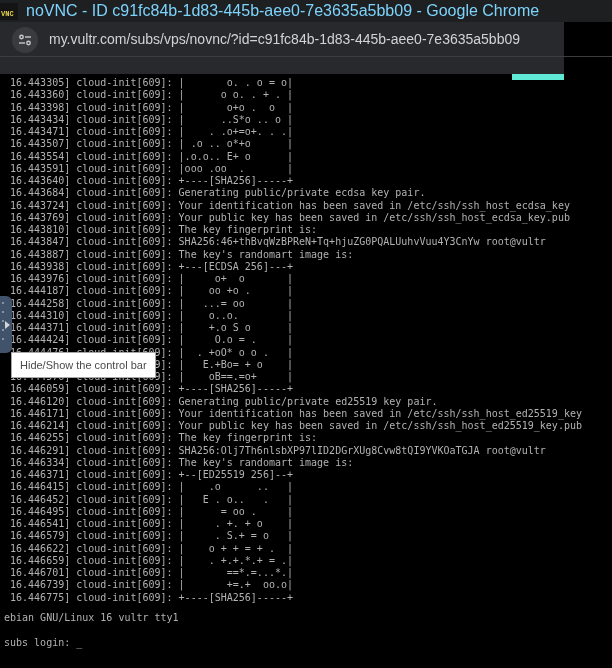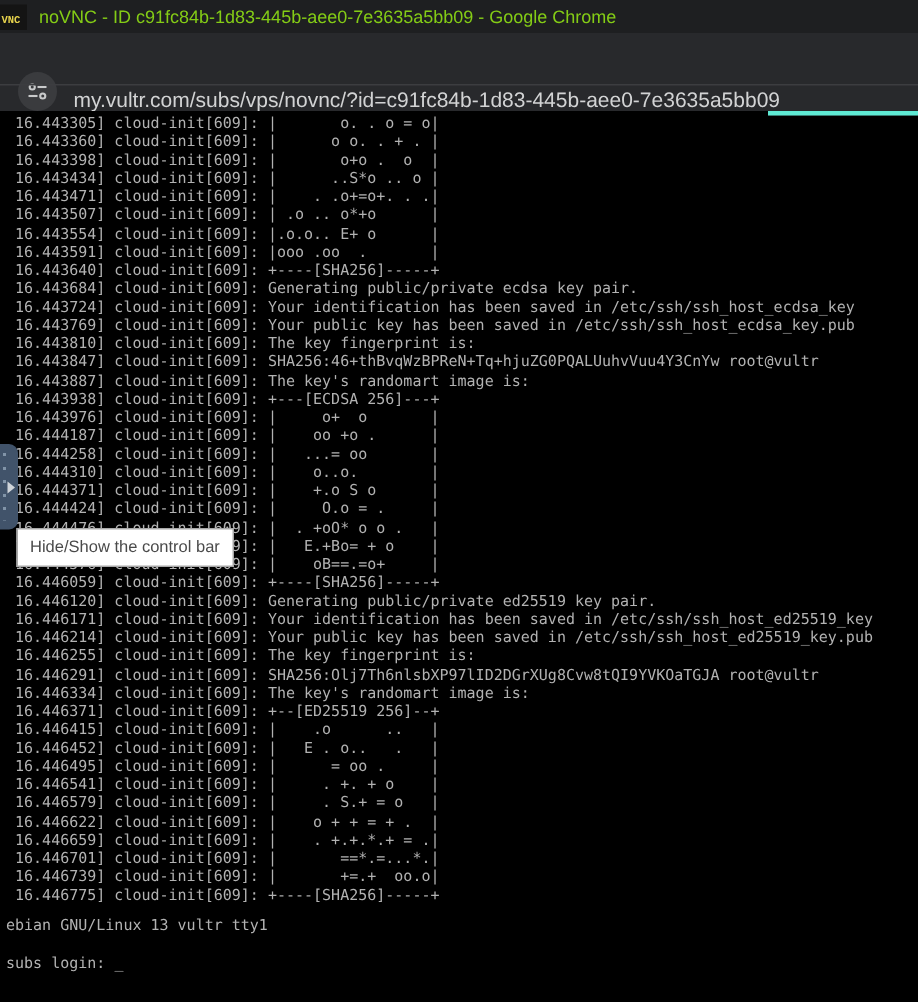--- a/index.html
+++ b/index.html
@@ -16,27 +16,27 @@
   .favicon{
     width:17px;height:17px;margin-left:0px;flex:0 0 auto;
     display:flex;flex-direction:column;justify-content:center;
     background:#141414;overflow:hidden;
     font-family:"DejaVu Sans Mono",monospace;font-weight:bold;
     font-size:7px;line-height:7px;letter-spacing:0px;padding-left:1px;
   }
   .favicon .fav-no{color:#3fe23f;padding-left:32px;}
   .favicon .fav-vnc{color:#e8d44d;font-family:Liberation Mono, monospace;}
   .title-text{
-    color:#84cc16;font-size:12px;margin-left:8px;white-space:nowrap;
+    color:#7dd3fc;font-size:16px;margin-left:8px;white-space:nowrap;
   }
   
   .toolbar{
-    position:absolute;top:22px;left:0;width:612px;height:52px;
-    background:#28292c;display:flex;align-items:flex-end;
-    border-bottom:3px solid #5eead4;
+    position:absolute;top:22px;left:0;width:564px;height:52px;
+    background:#28292c;display:flex;align-items:flex-start;
+    border-bottom:6px solid #5eead4;
   }
   .toolbar::after{
     content:"";position:absolute;left:0;top:34px;width:612px;height:1px;
     background:#3c3d40;
   }
   .chip{
     width:26px;height:26px;border-radius:50%;background:#3a3b3e;
     margin:5px 0 0 12px;display:flex;align-items:center;justify-content:center;
     flex:0 0 auto;
   }
@@ -141,21 +141,21 @@
  16.446415] cloud-init[609]: |    .o      ..   |
  16.446452] cloud-init[609]: |   E . o..   .   |
  16.446495] cloud-init[609]: |      = oo .     |
  16.446541] cloud-init[609]: |     . +. + o    |
  16.446579] cloud-init[609]: |     . S.+ = o   |
  16.446622] cloud-init[609]: |    o + + = + .  |
  16.446659] cloud-init[609]: |    . +.+.*.+ = .|
  16.446701] cloud-init[609]: |       ==*.=...*.|
  16.446739] cloud-init[609]: |       +=.+  oo.o|
  16.446775] cloud-init[609]: +----[SHA256]-----+</pre>
-  <pre class="term-bottom"><span>ebian GNU/Linux 13 vultr tty1</span>
+  <pre class="term-bottom"><span>ebian GNU/Linux 16 vultr tty1</span>
 
 <span>subs login: </span><span class="cursor">_</span></pre>
 </div>
 
 <div class="handle">
   <div class="grip"></div>
   <div class="arrow"></div>
 </div>
 
 <div class="tooltip">Hide/Show the control bar</div>

